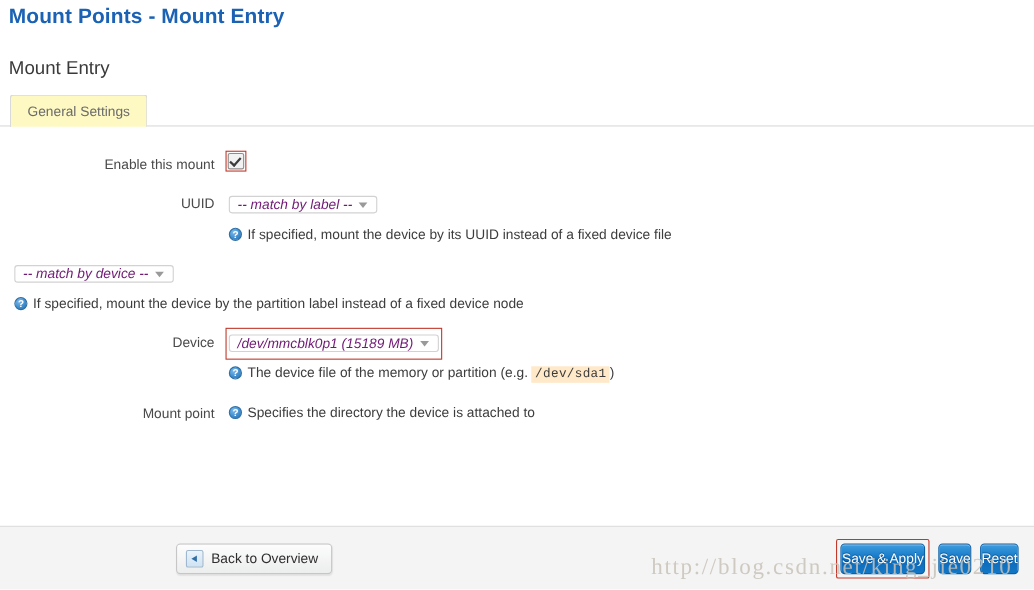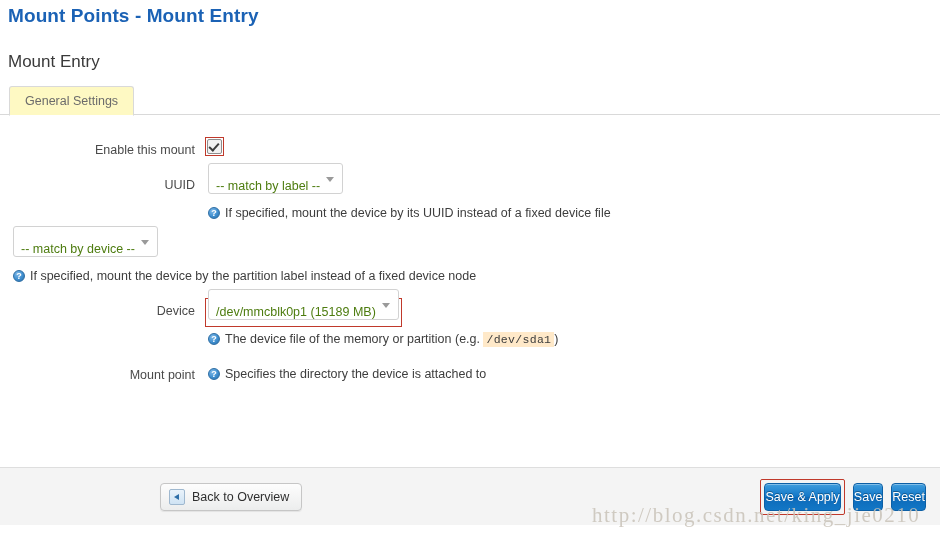--- a/index.html
+++ b/index.html
@@ -136,27 +136,28 @@
   .select-frame.invalid {
     border-color: #c0392b;
   }
   .sel {
     width: 209px;
     height: 25px;
     border: 1px solid #d2d2d2;
     border-radius: 3px;
     background: #ffffff;
     font-size: 12.5px;
-    color: #4d7c0f;
-    padding: 15px 22px 0 7px;
+    color: #701a75;
+    padding: 0 22px 0 7px;
     line-height: 23px;
     position: relative;
     cursor: pointer;
     white-space: nowrap;
     overflow: hidden;
+    font-style: italic;
   }
   .sel .arrow {
     position: absolute;
     right: 8px;
     top: 50%;
     margin-top: -2px;
     width: 0; height: 0;
     border-left: 4px solid transparent;
     border-right: 4px solid transparent;
     border-top: 5px solid #9a9a9a;
@@ -196,21 +197,21 @@
     font-size: 11.5px;
     letter-spacing: 0.3px;
   }
   .spacer-sm { height: 14px; }
 
   
   .footer {
     position: absolute;
     left: 0;
     right: 0;
-    bottom: 11px;
+    bottom: 0;
     height: 58px;
     background: #f4f4f4;
     border-top: 1px solid #dedede;
     display: flex;
     align-items: center;
     padding: 0 14px 0 160px;
   }
   .btn-back {
     display: inline-flex;
     align-items: center;

